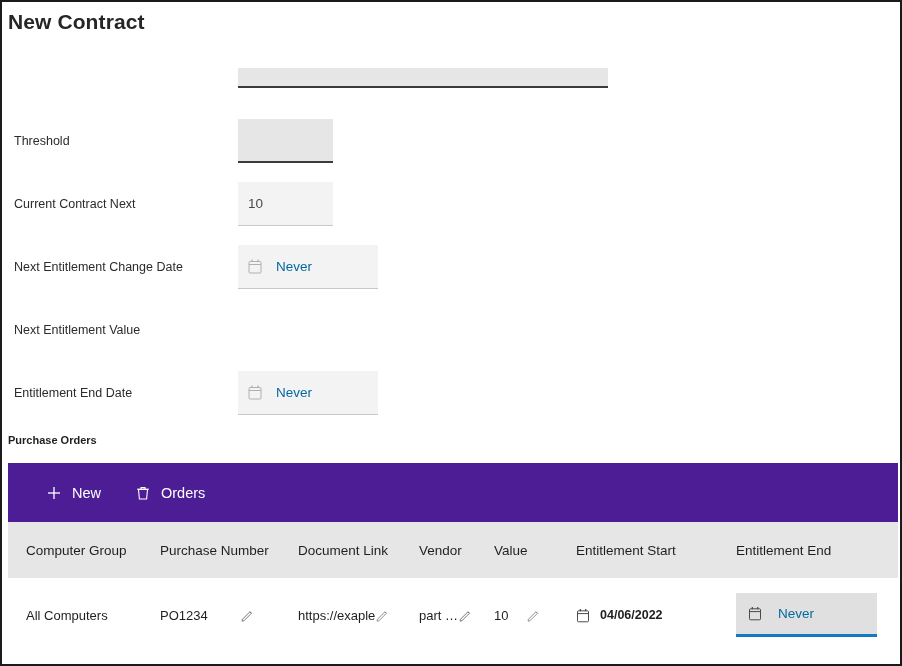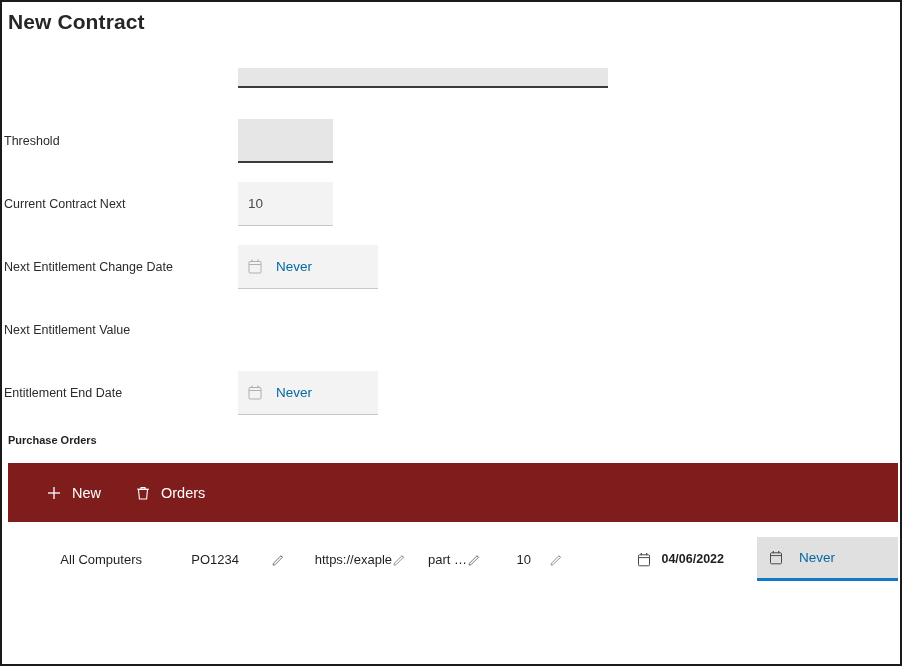--- a/index.html
+++ b/index.html
@@ -39,21 +39,21 @@
     left: 0;
     top: 44px;
     width: 902px;
   }
   .form-row {
     position: relative;
     height: 63px;
   }
   .form-label {
     position: absolute;
-    left: 2px;
+    left: 12px;
     top: 50%;
     transform: translateY(-50%);
     font-size: 12.5px;
     color: #2b2b2b;
     white-space: nowrap;
   }
   .field {
     position: absolute;
     left: 236px;
     top: 50%;
@@ -106,21 +106,21 @@
 
   .grid {
     position: absolute;
     left: 6px;
     top: 461px;
     width: 890px;
   }
 
   .toolbar {
     height: 59px;
-    background: #7f1d1d;
+    background: #4c1d95;
     display: flex;
     align-items: center;
     padding-left: 36px;
     box-sizing: border-box;
   }
   .tb-btn {
     display: flex;
     align-items: center;
     color: #ffffff;
     font-size: 14.5px;
@@ -159,21 +159,20 @@
     display: flex;
     align-items: center;
     box-sizing: border-box;
   }
   .grid-row .cell {
     font-size: 13px;
     color: #1f1f1f;
     white-space: nowrap;
     display: flex;
     align-items: center;
-    justify-content: flex-end;
   }
 
   
   .c-group  { width: 134px; padding-left: 18px; box-sizing: border-box; }
   .c-po     { width: 144px; padding-left: 18px; box-sizing: border-box; }
   .c-doc    { width: 121px; padding-left: 12px; box-sizing: border-box; }
   .c-vendor { width: 75px;  padding-left: 12px; box-sizing: border-box; }
   .c-value  { width: 82px;  padding-left: 12px; box-sizing: border-box; }
   .c-start  { width: 160px; padding-left: 12px; box-sizing: border-box; }
   .c-end    { width: 174px; padding-left: 12px; box-sizing: border-box; }
@@ -282,20 +281,29 @@
           <path d="M3.5 4.5 H12.5 L11.6 14 H4.4 Z" fill="none" stroke="#ffffff" stroke-width="1.1"></path>
           <line x1="2.2" y1="4.2" x2="13.8" y2="4.2" stroke="#ffffff" stroke-width="1.2"></line>
           <path d="M6 4.2 V2.6 H10 V4.2" fill="none" stroke="#ffffff" stroke-width="1.1"></path>
         </svg>
         <span class="tb-label">Orders</span>
       </button>
 
 
     </div>
 
+    <div class="grid-head">
+      <div class="cell c-group">Computer Group</div>
+      <div class="cell c-po">Purchase Number</div>
+      <div class="cell c-doc">Document Link</div>
+      <div class="cell c-vendor">Vendor</div>
+      <div class="cell c-value">Value</div>
+      <div class="cell c-start">Entitlement Start</div>
+      <div class="cell c-end">Entitlement End</div>
+    </div>
 
     <div class="grid-row">
 
       <div class="cell c-group">
         <span>All Computers</span>
       </div>
 
       <div class="cell c-po">
         <span>PO1234</span>
         <svg class="pencil" style="margin-left:32px;" viewBox="0 0 16 16">

